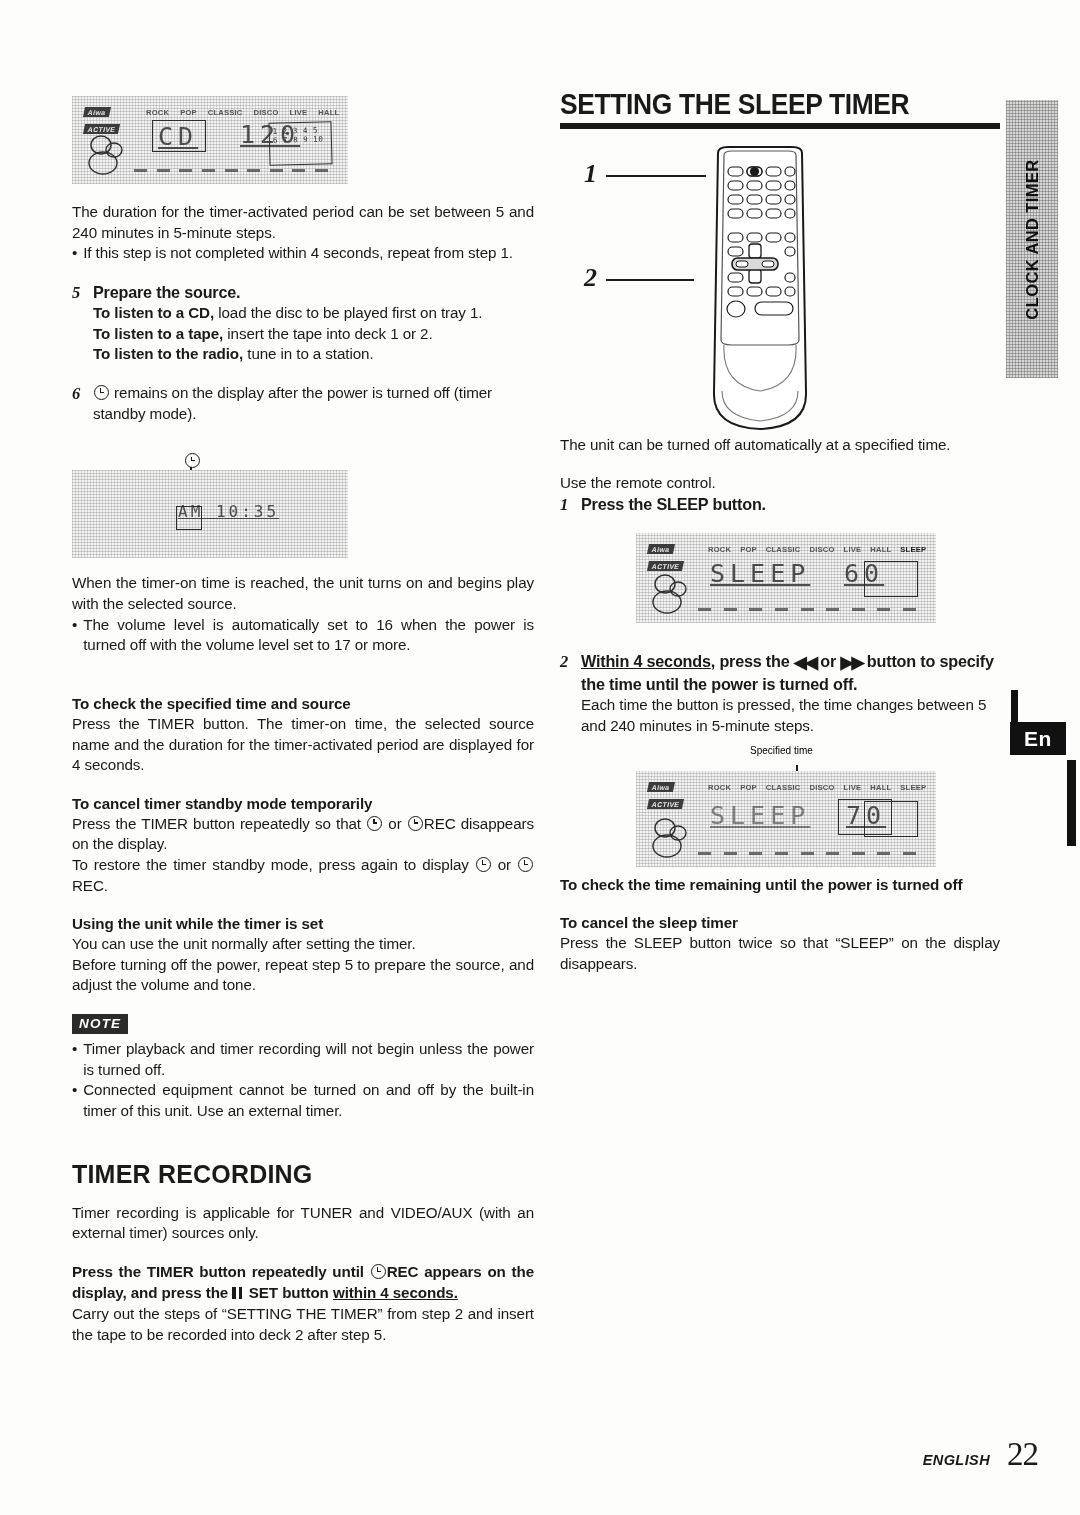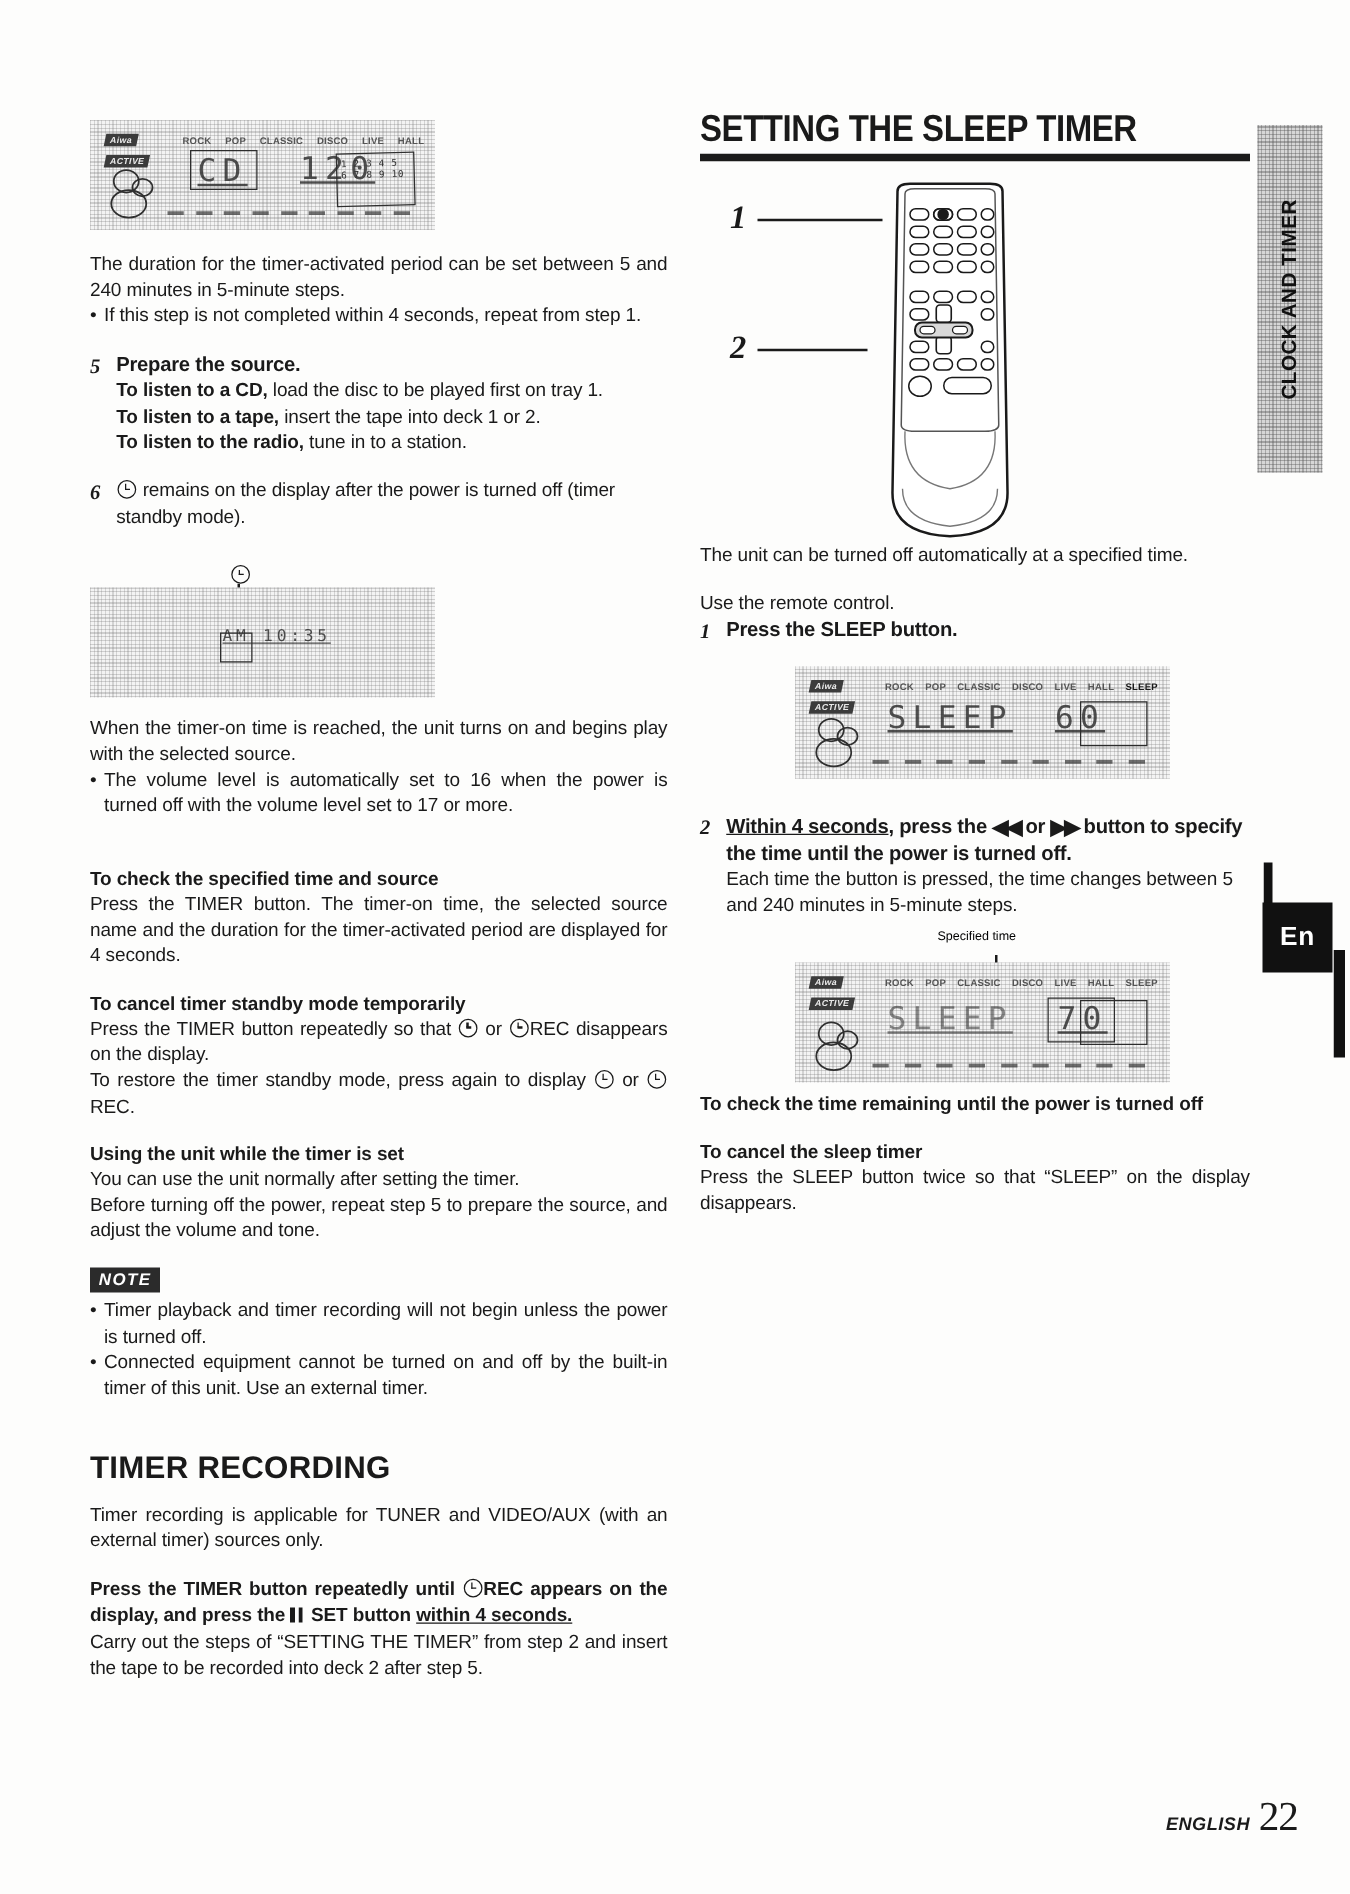--- a/index.html
+++ b/index.html
@@ -215,21 +215,21 @@
   .lcd .seg {
     position: absolute;
     font-family: "DejaVu Sans Mono", monospace;
     font-size: 25px;
     color: #2c2c2c;
     letter-spacing: 5px;
     opacity: .82;
     font-weight: normal;
     text-decoration: underline;
   }
-  .lcd .seg.small { font-size: 13px; letter-spacing: 3px; padding-left: 20px; }
+  .lcd .seg.small { font-size: 16px; letter-spacing: 3px; padding-left: 20px; }
   .lcd .boxed {
     position: absolute;
     border: 1.6px solid #2c2c2c;
   }
   .lcd .speaker {
     position: absolute;
     left: 13px; bottom: 8px;
     width: 46px; height: 42px;
   }
   .lcd .ticks {
@@ -305,21 +305,21 @@
     font-size: 16.5px;
     font-weight: bold;
     letter-spacing: 0.4px;
     color: #111;
   }
   .en-badge {
     position: absolute;
     right: 14px;
     top: 722px;
     width: 56px;
-    height: 56px;
+    height: 33px;
     background: #111;
     color: #fff;
     font-size: 21px;
     font-weight: bold;
     display: flex;
     align-items: center;
     justify-content: center;
     letter-spacing: .5px;
   }
   .side-bar-mark {
@@ -339,21 +339,21 @@
     background: #111;
   }
 
   
   .footer {
     position: absolute;
     right: 42px;
     bottom: 42px;
     display: flex;
     align-items: baseline;
-    gap: 7px;
+    gap: 17px;
     justify-content: flex-end;
   }
   .footer .eng {
     font-size: 14.5px;
     font-weight: bold;
     font-style: italic;
     letter-spacing: .4px;
   }
   .footer .pg {
     font-size: 33px;

